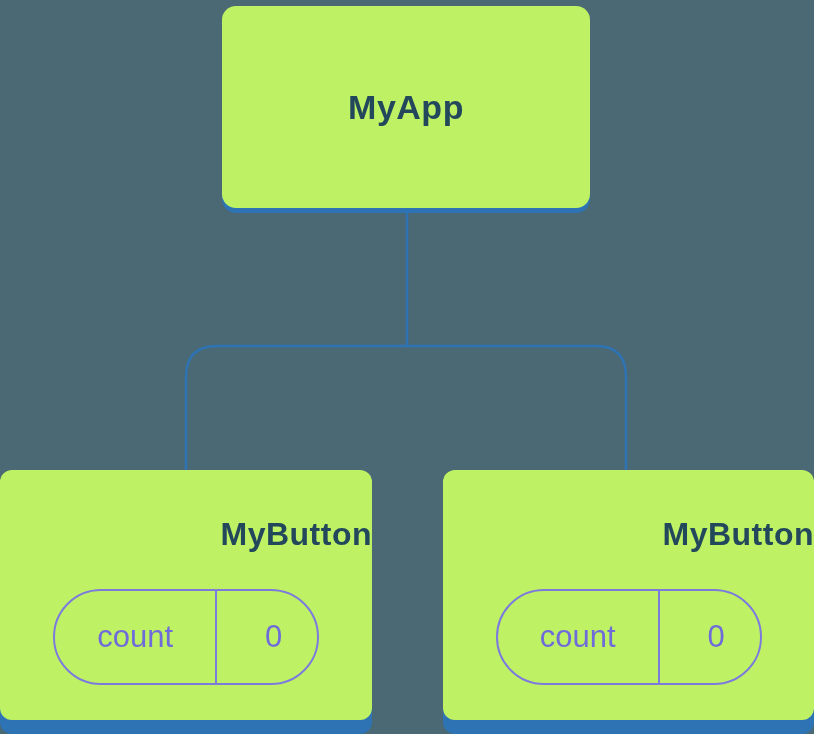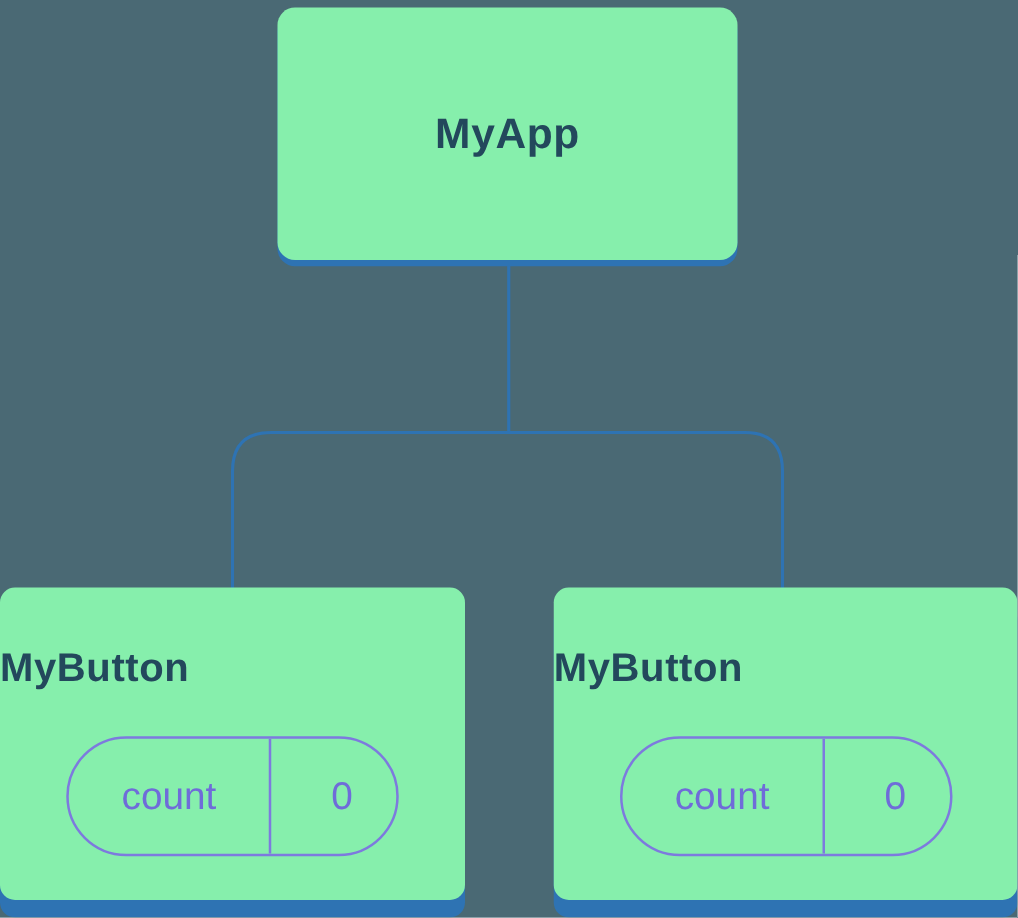--- a/index.html
+++ b/index.html
@@ -9,21 +9,21 @@
   .canvas {
     position: relative;
     width: 814px;
     height: 734px;
     background: #4a6974;
     overflow: hidden;
     font-family: "Liberation Sans", sans-serif;
   }
   .node {
     position: absolute;
-    background: #86efac;
+    background: #bef264;
     box-sizing: border-box;
   }
   .root-node {
     left: 222px;
     top: 6px;
     width: 368px;
     height: 202px;
     border-radius: 14px;
     box-shadow: 0 5px 0 #2e73b3;
     display: flex;
@@ -39,21 +39,21 @@
   .child-node {
     top: 470px;
     height: 250px;
     border-radius: 12px;
     box-shadow: 0 14px 0 #2e73b3;
   }
   .child-left  { left: 0;     width: 372px; }
   .child-right { left: 443px; width: 371px; }
   .child-title {
     margin-top: 46px;
-    text-align: left;
+    text-align: right;
     font-size: 32px;
   }
   .state-pill {
     margin: 36px auto 0;
     width: 266px;
     height: 96px;
     border: 2.5px solid #7d7ade;
     border-radius: 60px;
     box-sizing: border-box;
     display: flex;

